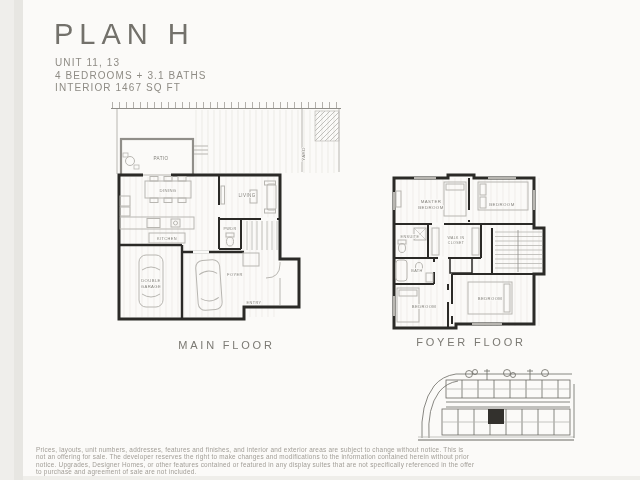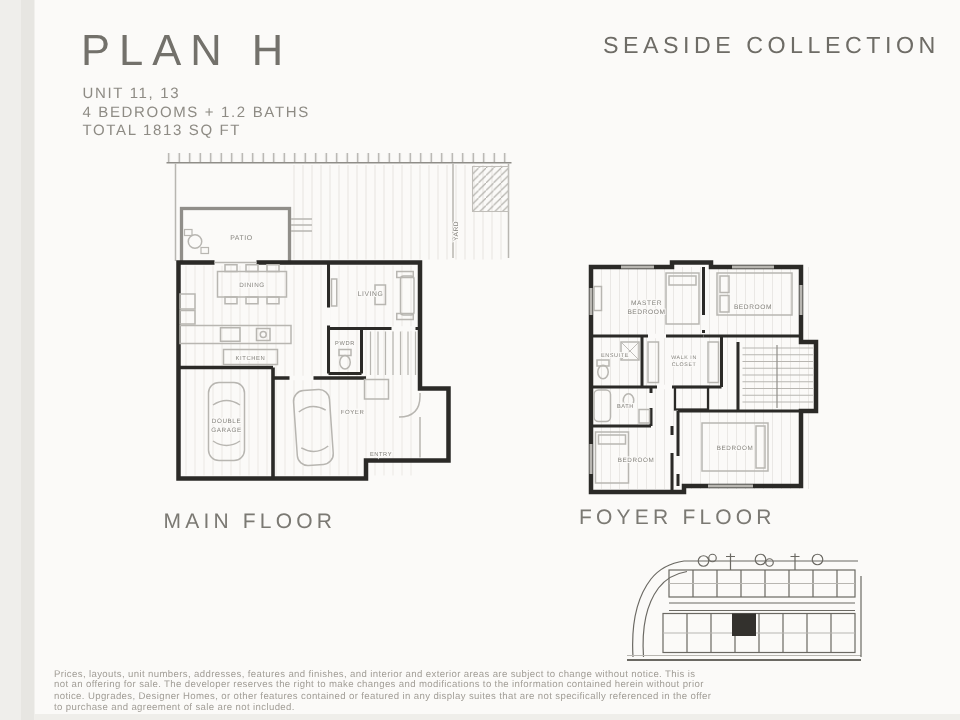--- a/index.html
+++ b/index.html
@@ -9,21 +9,21 @@
   .edge.left{left:0;width:9px;}
   .edge.right{right:0;width:8px;}
   .edge-bottom{position:absolute;left:9px;right:8px;bottom:0;height:4px;background:#efeeea;}
 
   .plan-title{position:absolute;left:40px;top:18px;font-size:29px;letter-spacing:6px;color:#73716b;font-weight:400;}
   .plan-details{position:absolute;left:41px;top:57px;font-size:10px;line-height:12.5px;letter-spacing:1.1px;color:#8e8b84;}
   .collection{position:absolute;left:388px;top:22px;}
   .collection .title{font-size:15.5px;letter-spacing:3px;color:#6e6c66;}
   .collection .subtitle{margin-top:4px;font-size:10.5px;letter-spacing:2.2px;color:#9b9891;}
 
-  .floor-caption{position:absolute;font-size:14px;letter-spacing:2.8px;color:#7b7973;}
+  .floor-caption{position:absolute;text-align:center;font-size:11px;letter-spacing:2.8px;color:#7b7973;}
   .caption-main{left:95px;width:235px;top:339px;}
   .caption-upper{left:372px;width:170px;top:336px;}
 
   .svgwrap{position:absolute;}
   .wrap-main{left:95px;top:102px;}
   .wrap-upper{left:372px;top:166px;}
   .wrap-keyplan{left:398px;top:364px;}
 
   svg .lbl{fill:#85837d;font-family:"Liberation Sans",sans-serif;letter-spacing:.4px;
            paint-order:stroke;stroke:#fbfaf8;stroke-width:1.4px;}
@@ -39,25 +39,24 @@
 <body>
 
 <div class="page">
   <div class="edge left"></div>
   <div class="edge right"></div>
   <div class="edge-bottom"></div>
 
   <div class="plan-title">PLAN H</div>
   <div class="plan-details">
     <div>UNIT 11, 13</div>
-    <div>4 BEDROOMS + 1.2 BATHS</div>
-    <div>TOTAL 1813 SQ FT</div>
+    <div>4 BEDROOMS + 3.1 BATHS</div>
+    <div>INTERIOR 1467 SQ FT</div>
   </div>
   <div class="collection">
-    <div class="title">SEASIDE COLLECTION</div>
   </div>
 
   <div class="svgwrap wrap-main">
     <svg width="235" height="232" viewBox="0 0 235 232">
       <defs>
         <pattern id="mfTicks" width="7" height="7" patternUnits="userSpaceOnUse">
           <path d="M3.5 0 V7" stroke="#aaa8a3" stroke-width="0.9"></path>
         </pattern>
         <pattern id="mfHatch" width="5" height="5" patternUnits="userSpaceOnUse">
           <path d="M0 5 L5 0" stroke="#b4b2ad" stroke-width="0.8"></path>

